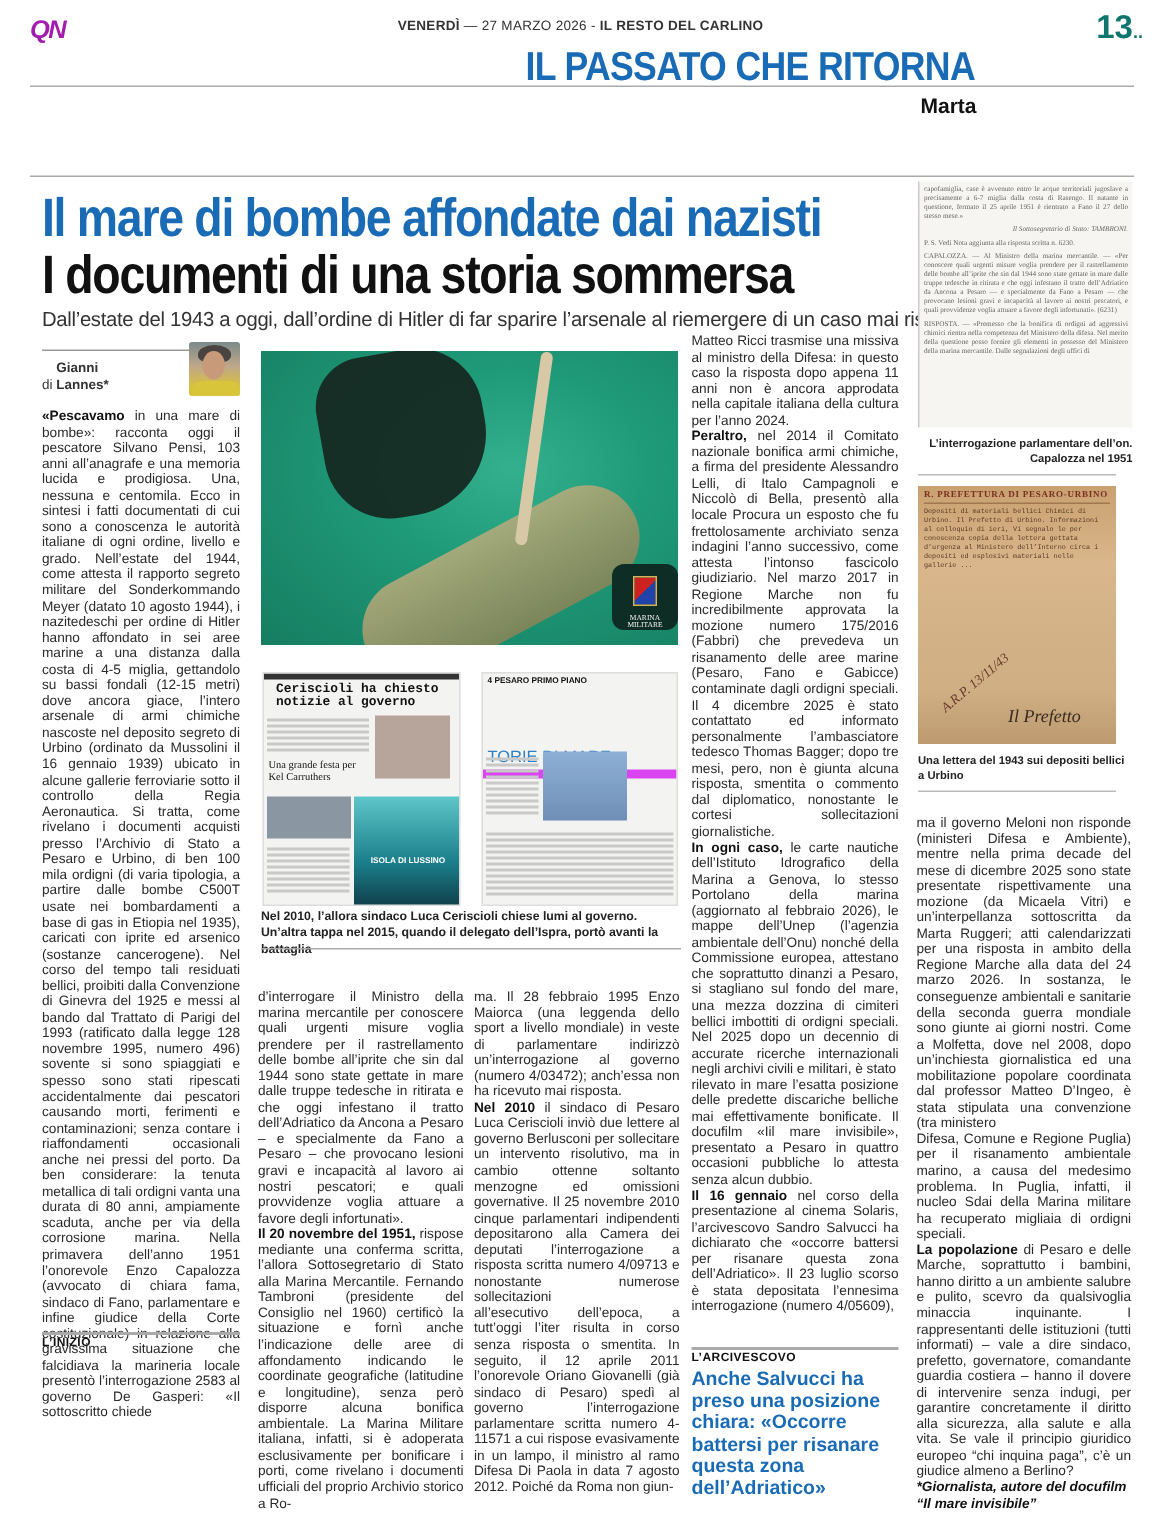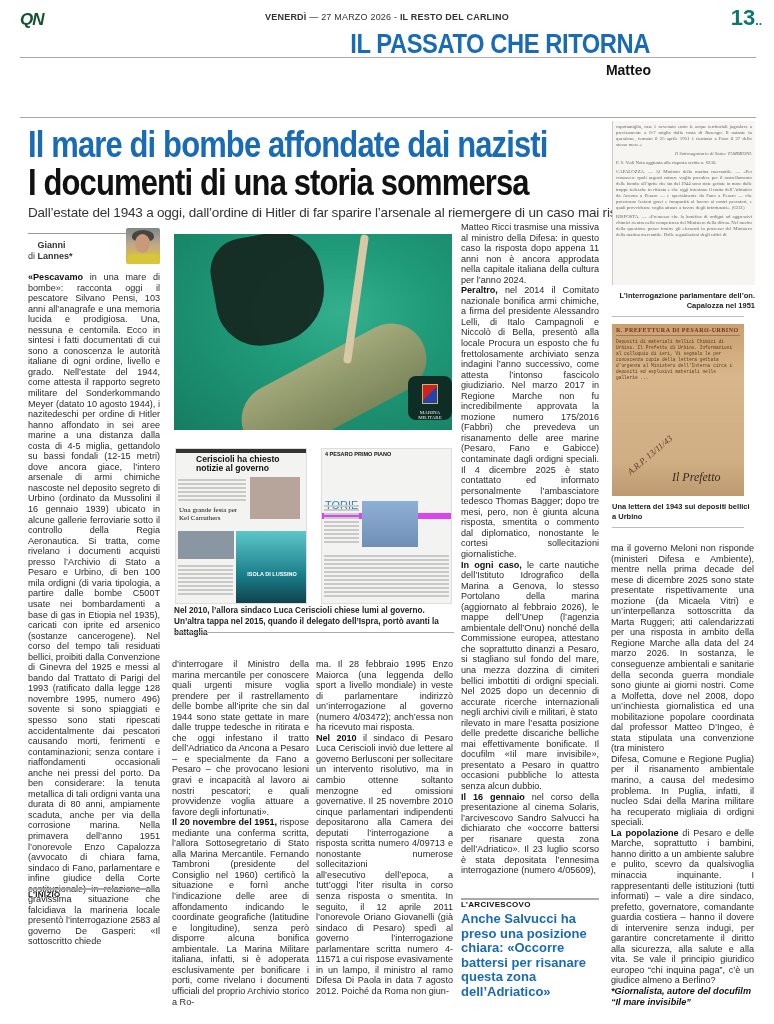--- a/index.html
+++ b/index.html
@@ -1,19 +1,19 @@
 <!DOCTYPE html>
 <html><head>
 <meta charset="utf-8">
 <style>
   * { box-sizing: border-box; margin: 0; padding: 0; }
   html, body { width: 774px; height: 1024px; background: #fff; overflow: hidden; }
   body { position: relative; font-family: "Liberation Sans", sans-serif; color: #222; }
   .abs { position: absolute; }
-  .masthead-logo { left: 20px; top: 10px; font-family: "Liberation Sans", sans-serif; font-weight: 900; font-size: 17px; color: #14532d; letter-spacing: -1px; font-style: italic; }
+  .masthead-logo { left: 20px; top: 10px; font-family: "Liberation Sans", sans-serif; font-weight: 900; font-size: 17px; color: #a21caf; letter-spacing: -1px; font-style: italic; }
   .masthead-center { left: 0; width: 774px; top: 12px; text-align: center; font-size: 9px; color: #333; letter-spacing: 0.2px; }
   .masthead-center b { font-weight: 900; }
   .page-num { right: 12px; top: 5px; font-size: 22px; font-weight: 900; color: #0f766e; font-family: "Liberation Sans", sans-serif; }
   .page-num span { font-size: 12px; }
   .rule { left: 20px; width: 736px; height: 1px; background: #aaa; }
   .section-title { left: 250px; width: 400px; top: 29px; text-align: right; font-size: 27px; font-weight: 900; color: #1a6bb5; letter-spacing: -0.5px; font-family: "Liberation Sans", sans-serif; transform: scaleX(0.88); transform-origin: right; }
   .section-sub { left: 400px; width: 251px; top: 62px; text-align: right; font-size: 14px; font-weight: 900; color: #111; }
   .headline1 { left: 28px; top: 124px; font-size: 36px; font-weight: 900; color: #1a6bb5; letter-spacing: -1px; white-space: nowrap; transform: scaleX(0.86); transform-origin: left; }
   .headline2 { left: 28px; top: 162px; font-size: 36px; font-weight: 900; color: #111; letter-spacing: -1px; white-space: nowrap; transform: scaleX(0.86); transform-origin: left; }
   .deck { left: 28px; top: 205px; font-size: 13.5px; color: #333; white-space: nowrap; letter-spacing: -0.2px; }
@@ -41,21 +41,21 @@
   .photo-main { left: 174px; top: 234px; width: 278px; height: 196px; background: radial-gradient(ellipse at 60% 40%, #35b08e 0%, #1f9a78 40%, #167d61 100%); overflow: hidden; }
   .photo-main .diver { position:absolute; left:40px; top:0; width:110px; height:110px; background:#16261f; border-radius: 30% 40% 50% 40%; transform: rotate(-10deg); opacity:0.92; }
   .photo-main .bomb { position:absolute; left:60px; top:120px; width:200px; height:70px; background: linear-gradient(180deg,#b9ab7a,#8c8457); border-radius: 35px; transform: rotate(-28deg); opacity: 0.85; }
   .photo-main .rope { position:absolute; left:178px; top:0; width:8px; height:130px; background:#d8c9a6; border-radius:4px; transform: rotate(8deg); }
   .photo-main .logo { position:absolute; right:0; bottom:10px; width:44px; height:44px; background:#0e2e25; border-radius:8px; color:#eee; font-size:5px; text-align:center; padding-top:34px; font-family: "Liberation Serif", serif; }
   .photo-main .logo .crest { position:absolute; left:14px; top:8px; width:16px; height:20px; background:linear-gradient(135deg,#c22 0 50%,#24a 50% 100%); border:1px solid #d4b35a; }
   .clip { background:#f3f3f1; border:1px solid #ddd; overflow:hidden; }
   .clip1 { left: 175px; top: 448px; width: 132px; height: 156px; }
   .clip2 { left: 321px; top: 448px; width: 131px; height: 156px; }
   .clip .bar { height:4px; background:#333; }
-  .clip .hd { font-family: Liberation Sans, sans-serif; font-weight: 700; font-size: 8.6px; color:#111; padding: 2px 20px; line-height: 9px; }
+  .clip .hd { font-family: Liberation Mono, monospace; font-weight: 700; font-size: 8.6px; color:#111; padding: 2px 8px; line-height: 9px; }
   .clip .blue-hd { color:#2d7fc1; font-size:11px; font-family:"Liberation Sans",sans-serif; font-weight:400; padding:2px 3px; border-bottom:6px solid #d946ef;margin-top:38px; }
   .clip .lines { padding: 2px; }
   .clip .lines div { height: 2px; background:#c9c9c9; margin: 2px 0; }
   .clip .sub { font-family:"Liberation Serif",serif; font-size:7px; color:#111; padding:1px 3px; line-height:8px; }
   .clip .ad { position:absolute; left:60px; top:82px; width:72px; height:74px; background: linear-gradient(180deg,#5ec6c9,#1a7e8a 60%,#0f3d48); color:#fff; font-size:5.5px; font-weight:900; text-align:center; padding-top:40px; }
   .clip .pic { position:absolute; background:#8a97a3; }
   .clip .person { position:absolute; left:40px; top:52px; width:56px; height:46px; background: linear-gradient(180deg,#8fb0d6,#6f8fb6); }
   .caption-main { left: 174px; top: 605px; width: 280px; font-size: 8.2px; line-height: 11px; color:#222; font-weight: 700; }
   .caption-rule { left: 174px; top: 632px; width: 280px; height: 1px; background:#aaa; }
   .doc1 { left: 612px; top: 121px; width: 143px; height: 164px; background:#f6f5f1; border-left:1px solid #ccc; padding: 3px 3px; font-family:"Liberation Serif",serif; font-size:4.8px; line-height:6px; color:#666; overflow:hidden; text-align:justify; }
@@ -76,21 +76,21 @@
 <div class="abs masthead-logo">QN</div>
 <div class="abs masthead-center">
   <b>VENERDÌ</b>
   <span>— 27 MARZO 2026 -</span>
   <b>IL RESTO DEL CARLINO</b>
 </div>
 <div class="abs page-num"><span style="font-size:22px">13</span><span>..</span></div>
 <div class="abs rule" style="top:57px"></div>
 
 <div class="abs section-title">IL PASSATO CHE RITORNA</div>
-<div class="abs section-sub">Matteo</div>
+<div class="abs section-sub">Marta</div>
 <div class="abs rule" style="top:117px"></div>
 
 <div class="abs headline1">Il mare di bombe affondate dai nazisti</div>
 <div class="abs headline2">I documenti di una storia sommersa</div>
 <div class="abs deck">Dall’estate del 1943 a oggi, dall’ordine di Hitler di far sparire l’arsenale al riemergere di un caso mai risolto</div>
 
 <div class="abs byline-rule"></div>
 <div class="abs byline">
   <span>di </span><b style="display:inline-block;width:50px;">Gianni Lannes*</b>
 </div>

